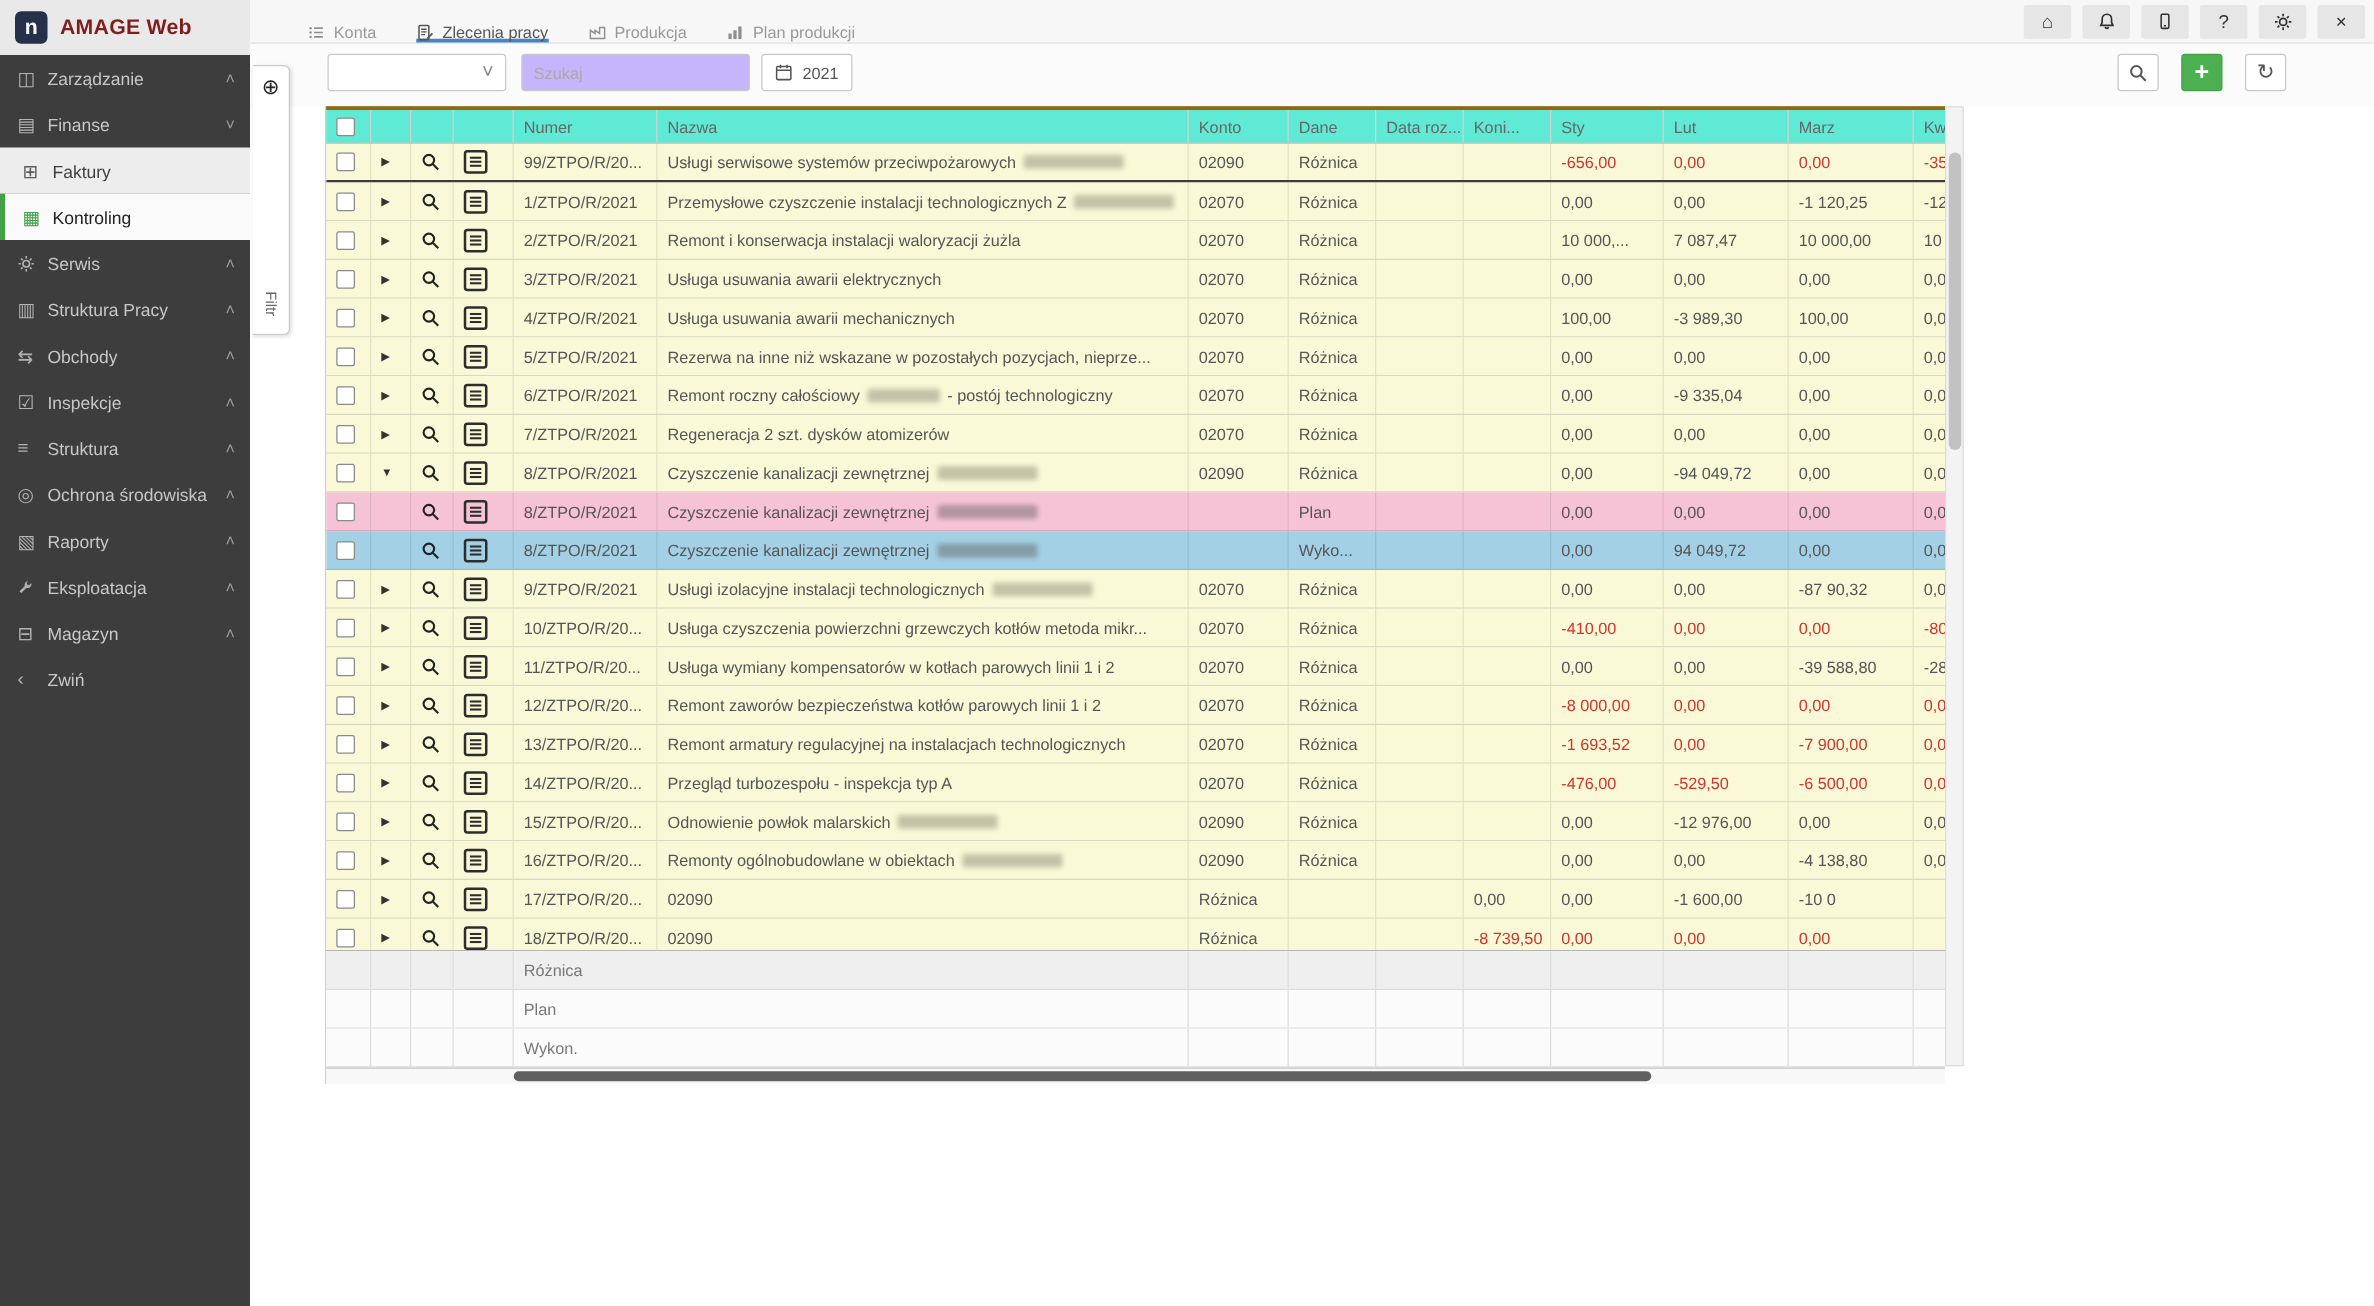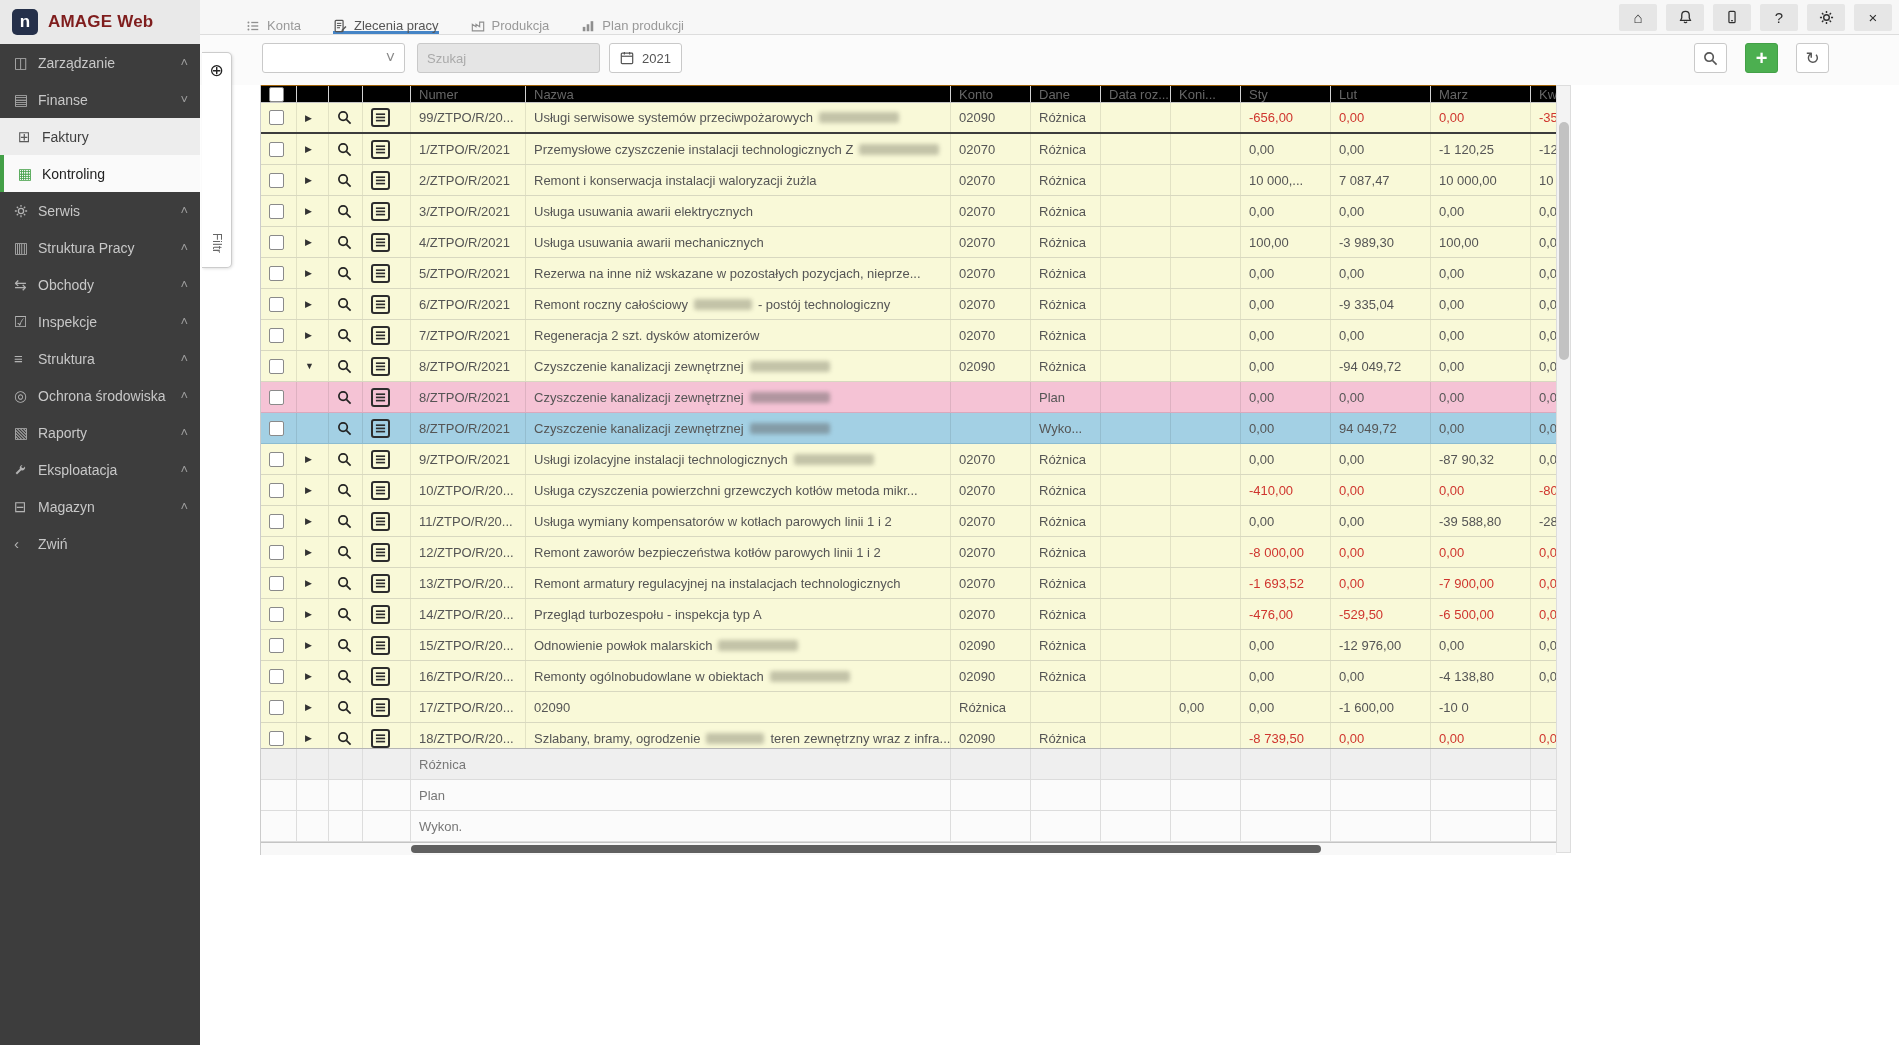--- a/index.html
+++ b/index.html
@@ -36,21 +36,21 @@
   .action-btn{width:38px;height:27px;background:#e6e6e6;border-radius:2px;display:flex;
     align-items:center;justify-content:center;color:#2f2f2f;font-size:15px;cursor:pointer;}
   .a-icon{display:flex;align-items:center;justify-content:center;font-size:15px;}
 
   
   #filterbar{position:absolute;left:200px;right:0;top:35px;height:50px;background:#fbfbfb;}
   .fb-left{position:absolute;left:62px;top:8px;display:flex;align-items:center;}
   .select{width:143px;height:30px;background:#fff;border:1px solid #c9c9c9;border-radius:3px;
     display:flex;align-items:center;justify-content:flex-end;padding-right:9px;color:#888;cursor:pointer;}
   .search{width:183px;height:30px;border:1px solid #c9c9c9;border-radius:3px;padding:0 9px;
-    font-size:13px;color:#444;margin-left:12px;background:#e5e5e5;outline:none;
+    font-size:13px;color:#444;margin-left:12px;background:#c4b5fd;outline:none;
     font-family:"Liberation Sans","DejaVu Sans",sans-serif;}
   .search::placeholder{color:#aaa;}
   .datebox{height:30px;border:1px solid #c9c9c9;border-radius:3px;background:#fff;display:flex;
     align-items:center;gap:8px;padding:0 10px;font-size:13px;color:#555;margin-left:9px;cursor:pointer;}
   .datebox .cal{display:flex;color:#555;}
   .fb-right{position:absolute;top:8px;right:70px;display:flex;gap:18px;}
   .btn{width:33px;height:30px;border-radius:3px;display:flex;align-items:center;justify-content:center;cursor:pointer;}
   .btn-light{background:#fff;border:1px solid #c9c9c9;color:#555;}
   .btn-green{background:#4caf50;border:1px solid #43a047;color:#fff;font-size:20px;font-weight:bold;line-height:1;}
   .refresh-glyph{font-size:17px;color:#555;}
@@ -63,21 +63,21 @@
   .plus-circle{font-size:17px;color:#222;cursor:pointer;}
   .filter-tab-label{writing-mode:vertical-rl;font-size:12px;color:#666;}
 
   
   #grid{position:absolute;left:260px;top:85px;display:flex;align-items:flex-start;}
   #grid-main{width:1296px;border-left:1px solid #ccc;background:#fff;}
   .g-row{display:grid;height:31px;
     grid-template-columns:36px 32px 34px 48px 115px 425px 80px 70px 70px 70px 90px 100px 100px 26px;}
   .cell{border-right:1px solid rgba(0,0,0,.09);display:flex;align-items:center;padding-left:8px;
     font-size:13px;color:#555;overflow:hidden;white-space:nowrap;}
-  .g-head{height:18px;background:#000000;border-top:1px solid #a16207;border-bottom:1px solid #c4c4c4;}
+  .g-head{height:30px;background:#5eead4;border-top:3px solid #a16207;border-bottom:1px solid #c4c4c4;}
   .g-head .cell{border-right:1px solid #d2d2d2;color:#666;}
   #g-body{height:645px;overflow:hidden;}
   .r-normal{background:#f9f9d8;border-bottom:1px solid #d8d8c0;}
   .r-plan{background:#f5c3d5;border-bottom:1px solid #d9a9bd;}
   .r-exec{background:#a3d0e4;border-bottom:1px solid #8cbcd1;}
   .dark-divider{border-bottom:2px solid #3c3c3c;}
   .cell-nazwa{gap:6px;align-items:center;}
   .red{color:#cf352e;}
   .cb{width:15px;height:15px;border:1px solid #8a8a8a;border-radius:2px;background:#fff;flex:none;cursor:pointer;}
   .arrow{font-size:9px;color:#333;cursor:pointer;}
@@ -1100,25 +1100,20 @@
           <div class="cell">
             <span class="ib">
               <svg viewBox="0 0 12 12" width="11" height="11">
                 <rect x="1" y="1.5" width="10" height="1.8" fill="currentColor"></rect>
                 <rect x="1" y="5" width="10" height="1.8" fill="currentColor"></rect>
                 <rect x="1" y="8.5" width="10" height="1.8" fill="currentColor"></rect>
               </svg>
             </span>
           </div>
           <div class="cell">18/ZTPO/R/20...</div>
-          <div class="cell cell-nazwa">
-            <span>Szlabany, bramy, ogrodzenie</span>
-            <span class="blur blur-sm"></span>
-            <span>teren zewnętrzny wraz z infra...</span>
-          </div>
           <div class="cell">02090</div>
           <div class="cell">Różnica</div>
           <div class="cell"></div>
           <div class="cell"></div>
           <div class="cell red">-8 739,50</div>
           <div class="cell red">0,00</div>
           <div class="cell red">0,00</div>
           <div class="cell red">0,00</div>
         </div>
       </div>

